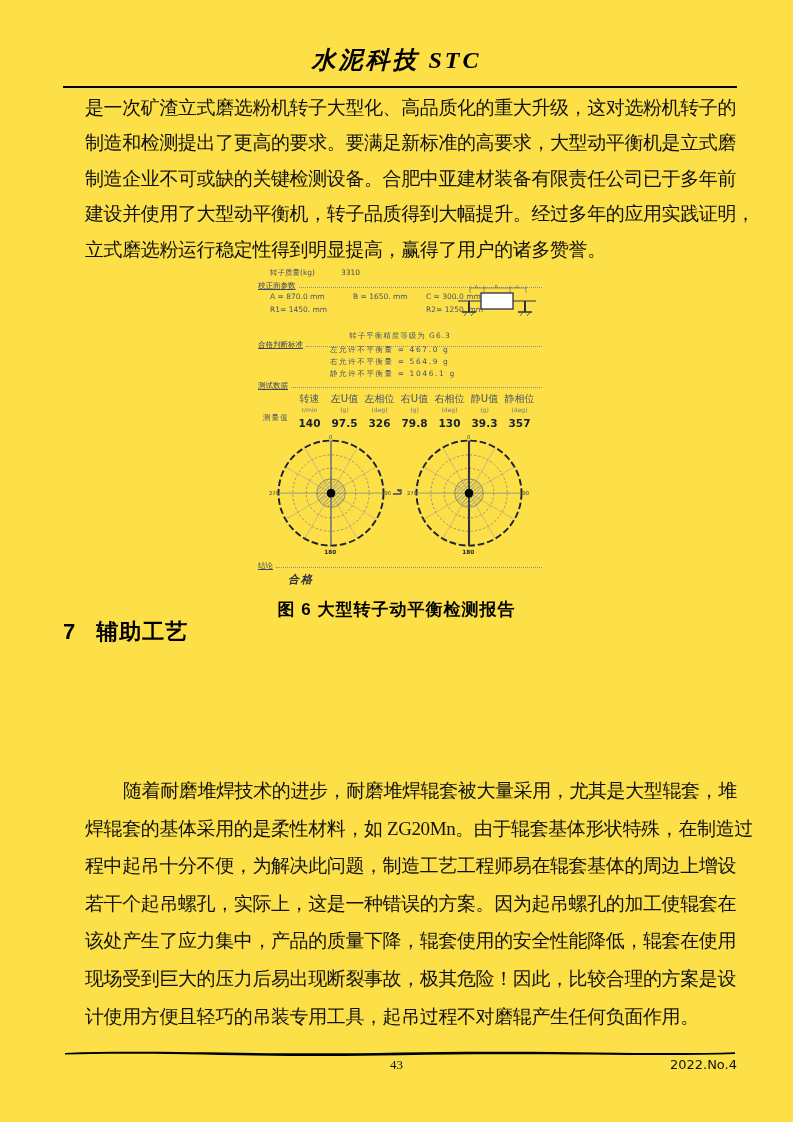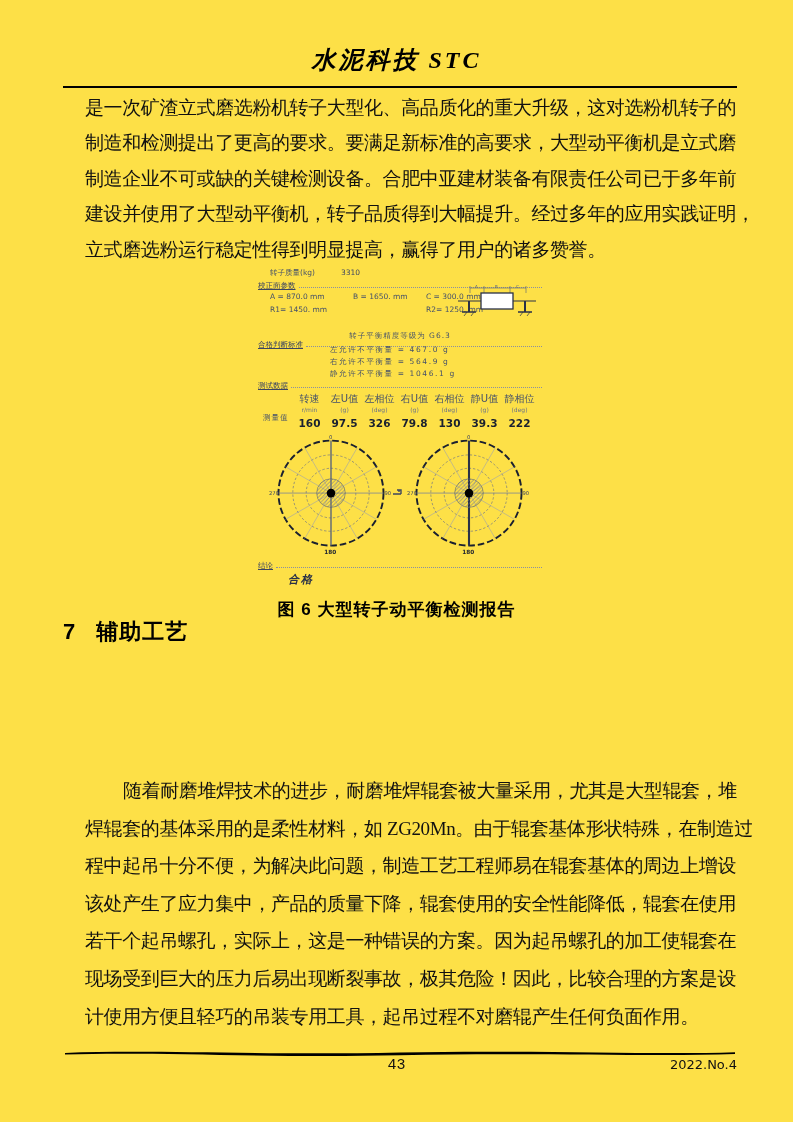--- a/index.html
+++ b/index.html
@@ -57,21 +57,21 @@
   .between-icon{position:absolute;left:134px;top:56px;width:12px;height:10px;}
   .r-conclusion{position:absolute;top:304px;left:30px;font-size:11px;font-weight:700;
     font-style:italic;color:#2a3148;font-family:"Liberation Serif",serif;letter-spacing:2px;}
 
   .fig-caption{position:absolute;top:598px;left:0;width:100%;text-align:center;
     font-family:"Liberation Sans",sans-serif;font-weight:700;font-size:17px;letter-spacing:1px;}
 
   
   .footer-line{position:absolute;top:1047px;left:63px;width:674px;height:12px;}
   .page-num{position:absolute;top:1057px;left:0;width:100%;text-align:center;
-    font-size:15px;font-family:Liberation Mono, monospace;color:#111;}
+    font-size:13px;font-family:Liberation Serif, serif;color:#111;}
   .issue{position:absolute;top:1057px;right:56px;font-size:13px;
     font-family:"DejaVu Sans",sans-serif;color:#111;text-align:center;}
 
   svg text{font-family:"DejaVu Sans",sans-serif;}
 </style>
 </head>
 <body>
 
 <div class="page">
 
@@ -169,27 +169,27 @@
             <div class="rt-col">
               <div class="rt-name">静U值</div>
               <div class="rt-unit">(g)</div>
             </div>
             <div class="rt-col">
               <div class="rt-name">静相位</div>
               <div class="rt-unit">(deg)</div>
             </div>
           </div>
         <div class="rt-vals">
-            <div class="rt-val">160</div>
+            <div class="rt-val">140</div>
             <div class="rt-val">97.5</div>
             <div class="rt-val">326</div>
             <div class="rt-val">79.8</div>
             <div class="rt-val">130</div>
             <div class="rt-val">39.3</div>
-            <div class="rt-val">222</div>
+            <div class="rt-val">357</div>
           </div>
       </div>
     </div>
 
     <div class="charts">
       <svg class="polar-left" width="126" height="128" viewBox="0 0 132 130">
         <defs>
           <pattern id="hpL" patternUnits="userSpaceOnUse" width="4" height="4">
             <path d="M0,4 l4,-4" stroke="#6a7188" stroke-width="0.7"></path>
           </pattern>
@@ -261,22 +261,22 @@
   <div class="fig-caption">图 6 大型转子动平衡检测报告</div>
 
   <div class="sec-heading">
     <span class="sec-num">7</span><span>辅助工艺</span>
   </div>
 
   <div class="para indent p-3">
       <div class="tline">随着耐磨堆焊技术的进步，耐磨堆焊辊套被大量采用，尤其是大型辊套，堆</div>
       <div class="tline">焊辊套的基体采用的是柔性材料，如 ZG20Mn。由于辊套基体形状特殊，在制造过</div>
       <div class="tline">程中起吊十分不便，为解决此问题，制造工艺工程师易在辊套基体的周边上增设</div>
+      <div class="tline">若干个起吊螺孔，实际上，这是一种错误的方案。因为起吊螺孔的加工使辊套在</div>
       <div class="tline">该处产生了应力集中，产品的质量下降，辊套使用的安全性能降低，辊套在使用</div>
-      <div class="tline">若干个起吊螺孔，实际上，这是一种错误的方案。因为起吊螺孔的加工使辊套在</div>
       <div class="tline">现场受到巨大的压力后易出现断裂事故，极其危险！因此，比较合理的方案是设</div>
       <div class="tline">计使用方便且轻巧的吊装专用工具，起吊过程不对磨辊产生任何负面作用。</div>
     </div>
 
   <svg class="footer-line" viewBox="0 0 674 12" preserveAspectRatio="none">
     <path d="M2,6 C90,2.5 200,8.5 337,5.5 C470,2.8 590,8 672,5.2 L672,7 C590,10 470,5.2 337,8.2 C200,11 90,4.5 2,7.6 Z" fill="#000"></path>
   </svg>
   <div class="page-num">43</div>
   <div class="issue">2022.No.4</div>
 

